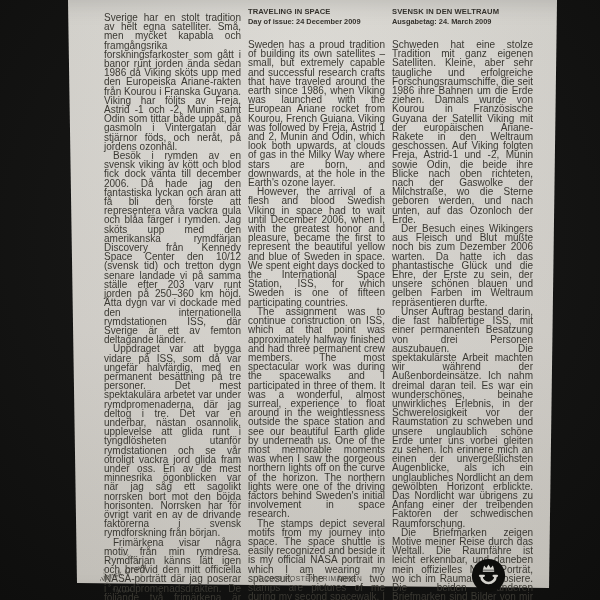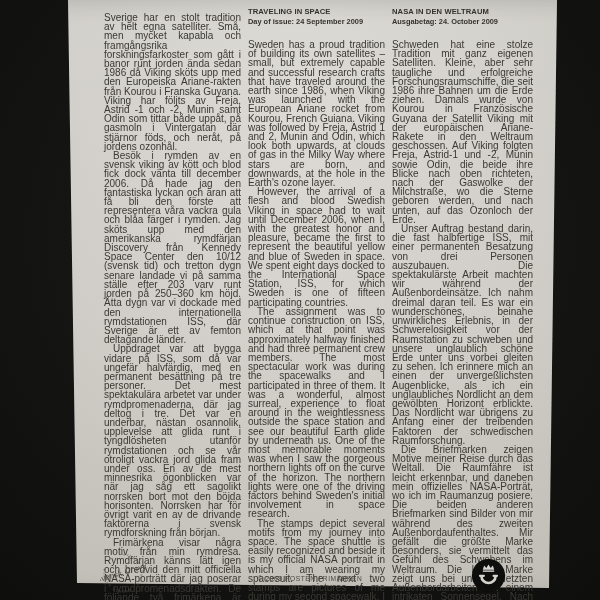--- a/index.html
+++ b/index.html
@@ -70,39 +70,40 @@
         <p>Uppdraget var att bygga vidare på ISS, som då var ungefär halvfärdig, med en permanent besättning på tre personer. Det mest spektakulära arbetet var under rymdpromenaderna, där jag deltog i tre. Det var en underbar, nästan osannolik, upplevelse att glida runt i tyngdlösheten utanför rymdstationen och se vår otroligt vackra jord glida fram under oss. En av de mest minnesrika ögonblicken var när jag såg ett sagolikt norrsken bort mot den böjda horisonten. Norrsken har för övrigt varit en av de drivande faktorerna i svensk rymdforskning från början.</p>
         <p>Frimärkena visar några motiv från min rymdresa. Rymdfärjan känns lätt igen och bredvid den mitt officiella NASA-porträtt där jag poserar i rymdpromenadsdräkten. De följande två frimärkena är bilder på mig under andra rymdpromenaden. Jag är speciellt förtjust i det större märket som ger en känsla av hur man svävar i rymden. Det sista frimärket visar hur vi jobbade med en trilskande solpanel under den sista rymdpromenaden. Efter många timmars slit lyckades vi alla tillsammans – markkontrollen, besättningarna ombord på Discovery och ISS samt Beamer och jag där ute – hitta en lösning och helt fälla in den 32 meter långa solpanelen. Teamwork på högsta nivå.</p>
       </div>
     <div class="col-signature">Christer Fuglesang</div>
     <div class="col-footnote">Frimärksförlagor: Eva Wilsson efter fotografier av NASA. Gravörer: Martin Mörck och Lars Sjööblom. Tryck: kombinationstryck, Posten Frimärken. Motivbladet: rymdfärjan Discovery i startögonblicket, foto: NASA. Grafisk form: Eva Wilsson.</div>
   </div>
 
   <div class="col col-en">
     <div class="col-header">
       <div class="col-title">TRAVELING IN SPACE</div>
-      <div class="col-subtitle">Day of issue: 24 September 2009</div>
+      <div class="col-subtitle">Day of issue: 24 December 2009</div>
     </div>
     <div class="col-body">
         <p>Sweden has a proud tradition of building its own satellites – small, but extremely capable and successful research crafts that have traveled around the earth since 1986, when Viking was launched with the European Ariane rocket from Kourou, French Guiana. Viking was followed by Freja, Astrid 1 and 2, Munin and Odin, which look both upwards, at clouds of gas in the Milky Way where stars are born, and downwards, at the hole in the Earth's ozone layer.</p>
         <p>However, the arrival of a flesh and blood Swedish Viking in space had to wait until December 2006, when I, with the greatest honor and pleasure, became the first to represent the beautiful yellow and blue of Sweden in space. We spent eight days docked to the International Space Station, ISS, for which Sweden is one of fifteen participating countries.</p>
         <p>The assignment was to continue construction on ISS, which at that point was approximately halfway finished and had three permanent crew members. The most spectacular work was during the spacewalks and I participated in three of them. It was a wonderful, almost surreal, experience to float around in the weightlessness outside the space station and see our beautiful Earth glide by underneath us. One of the most memorable moments was when I saw the gorgeous northern lights off on the curve of the horizon. The northern lights were one of the driving factors behind Sweden's initial involvement in space research.</p>
         <p>The stamps depict several motifs from my journey into space. The space shuttle is easily recognized and beside it is my official NASA portrait in which I am wearing my spacesuit. The next two stamps are pictures of me during my second spacewalk. I particularly like the larger stamp, which gives an idea of what it is like to float in space. The last stamp shows how we worked with a stubborn solar panel during the last spacewalk. After many hours of hard work, we – ground control, the crews onboard Discovery and ISS, and Beamer and I out there – successfully worked together to find a solution to fold up the 32-meter long solar panel. Teamwork at its best.</p>
       </div>
     <div class="col-signature">Christer Fuglesang</div>
     <div class="col-footnote">Stamp originals: Eva Wilsson based on photographs by NASA. Engravers: Martin Mörck and Lars Sjööblom. Print: combination print, Sweden Post Stamps. Collector's sheet: Discovery space shuttle at take-off, photo: NASA. Graphic design: Eva Wilsson.</div>
   </div>
 
   <div class="col col-de">
     <div class="col-header">
-      <div class="col-title">NASA IN DEN WELTRAUM</div>
-      <div class="col-subtitle">Ausgabetag: 24. October 2009</div>
+      <div class="col-title">SVENSK IN DEN WELTRAUM</div>
+      <div class="col-subtitle">Ausgabetag: 24. March 2009</div>
     </div>
     <div class="col-body">
         <p>Schweden hat eine stolze Tradition mit ganz eigenen Satelliten. Kleine, aber sehr taugliche und erfolgreiche Forschungsraumschiffe, die seit 1986 ihre Bahnen um die Erde ziehen. Damals wurde von Kourou in Französische Guyana der Satellit Viking mit der europäischen Ariane-Rakete in den Weltraum geschossen. Auf Viking folgten Freja, Astrid-1 und -2, Munin sowie Odin, die beide ihre Blicke nach oben richteten, nach der Gaswolke der Milchstraße, wo die Sterne geboren werden, und nach unten, auf das Ozonloch der Erde.</p>
+        <p>Der Besuch eines Wikingers aus Fleisch und Blut mußte noch bis zum Dezember 2006 warten. Da hatte ich das phantastische Glück und die Ehre, der Erste zu sein, der unsere schönen blauen und gelben Farben im Weltraum repräsentieren durfte.</p>
         <p>Unser Auftrag bestand darin, die fast halbfertige ISS, mit einer permanenten Besatzung von drei Personen auszubauen. Die spektakulärste Arbeit machten wir während der Außenbordeinsätze. Ich nahm dreimal daran teil. Es war ein wunderschönes, beinahe unwirkliches Erlebnis, in der Schwerelosigkeit vor der Raumstation zu schweben und unsere unglaublich schöne Erde unter uns vorbei gleiten zu sehen. Ich erinnere mich an einen der unvergeßlichsten Augenblicke, als ich ein unglaubliches Nordlicht an dem gewölbten Horizont erblickte. Das Nordlicht war übrigens zu Anfang einer der treibenden Faktoren der schwedischen Raumforschung.</p>
         <p>Die Briefmarken zeigen Motive meiner Reise durch das Weltall. Die Raumfähre ist leicht erkennbar, und daneben mein offizielles NASA-Porträt, wo ich im Raumanzug posiere. Die beiden anderen Briefmarken sind Bilder von mir während des zweiten Außenbordaufenthaltes. Mir gefällt die größte Marke besonders, sie vermittelt das Gefühl des Schwebens im Weltraum. Die letzte Marke zeigt uns bei unseren letzten Außenbordarbeiten mit einem intrikaten Sonnensegel. Nach stundenlanger anstrengender Arbeit gelang es uns allen gemeinsam – der Bodenstation, der Besatzung an Bord der Discovery und der ISS sowie Beamer och mir da draußen – eine Lösung zu finden und das 32 Meter lange Solarpanel einzuholen. Das nennt man Teamarbeit auf höchster Ebene!</p>
       </div>
     <div class="col-signature">Christer Fuglesang</div>
     <div class="col-footnote">Briefmarkenvorlagen: Eva Wilsson nach Fotografien der NASA. Graveure: Martin Mörck und Lars Sjööblom. Druck: Kombinationsdruck, Sweden Post Stamps. Sammelblatt: Raumfähre Discovery im Startmoment, Foto: NASA. Graphische Form: Eva Wilsson.</div>
   </div>
 
   <div class="badge">
     <svg viewBox="0 0 46 46" width="46" height="46">
       <defs>

